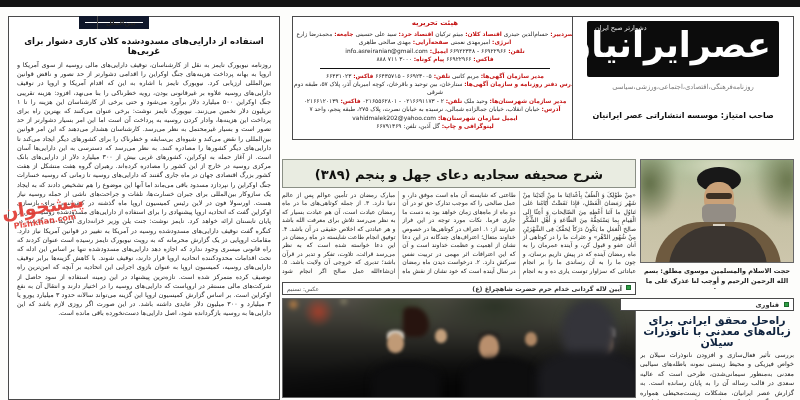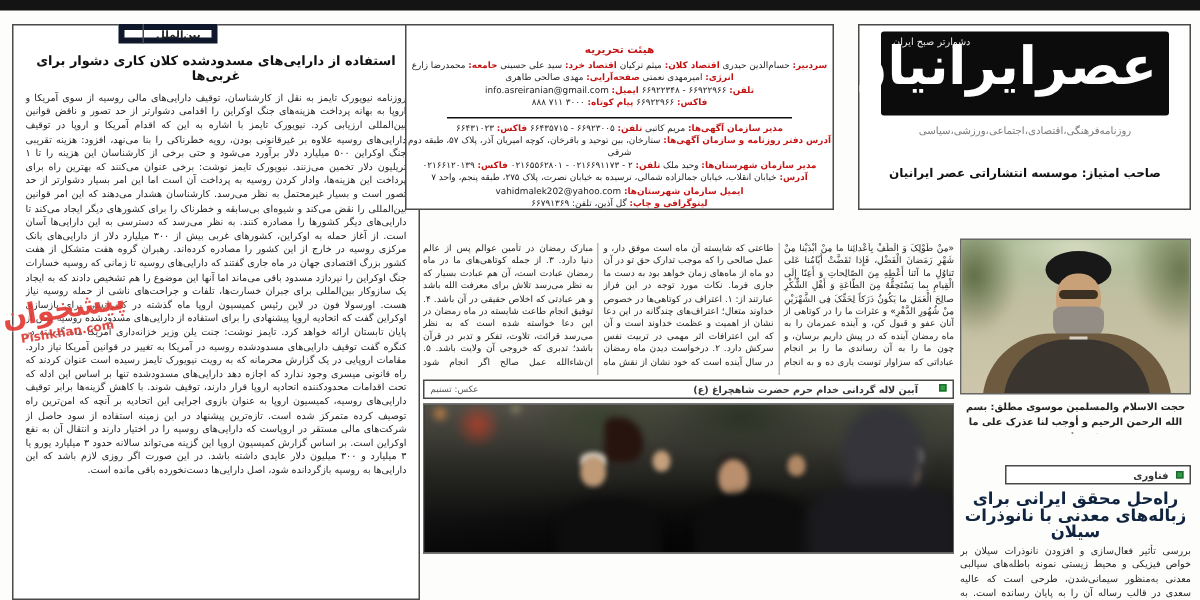--- a/index.html
+++ b/index.html
@@ -5,30 +5,30 @@
   * { margin:0; padding:0; box-sizing:border-box; }
   html,body { width:800px; height:400px; background:#fdfdfb; overflow:hidden;
               font-family:"DejaVu Sans", sans-serif; }
   .top-bar { position:absolute; left:0; top:0; width:800px; height:7px; background:#141414; }
   .page { position:absolute; left:8px; top:13px; width:786px; height:387px; direction:rtl; }
 
   
   .intl-box { position:absolute; left:0; top:3px; width:272px; height:384px;
               border:1px solid #4a4a4a; background:#fff; padding:16px 8px 4px; }
   .tab { position:absolute; top:-1px; display:flex; align-items:center; height:13px;
-         background:#fff; border:4px solid #0f172a; font-size:6.8px; font-weight:bold; color:#222; }
+         background:#fff; border:6px solid #0f172a; font-size:6.8px; font-weight:bold; color:#222; }
   .intl-tab { left:70px; padding:0 7px; }
   .tab-cell { width:9px; height:13px; border-left:1px solid #4a4a4a; margin-left:5px; }
   .intl-headline { font-size:8.6px; font-weight:bold; color:#111; text-align:center; margin:3px 2px 5px; }
   .intl-body { font-size:6.4px; line-height:9.2px; color:#222; text-align:justify; overflow:hidden; height:342px; }
 
   
-  .edit-box { position:absolute; left:262px; top:3px; width:286px; height:124px;
+  .edit-box { position:absolute; left:284px; top:3px; width:286px; height:124px;
               border:1px solid #4a4a4a; background:#fff; text-align:center;
-              padding-top:12px; overflow:hidden; }
+              padding-top:2px; overflow:hidden; }
   .red-title { color:#c41414; font-size:7px; font-weight:bold; margin-bottom:3px; }
   .kv-wrap { font-size:5.9px; line-height:8.4px; }
   .kv-label { color:#c41414; font-weight:bold; }
   .kv-val { color:#1c1c1c; }
   .edit-divider { width:230px; border-top:1.4px solid #111; margin:4px auto 3px; }
 
   
   .mast-box { position:absolute; left:564px; top:3px; width:222px; height:124px;
               border:1px solid #4a4a4a; background:#fff; text-align:center; overflow:hidden; }
   .logo-block { width:192px; height:56px; background:#0c0c0c; margin:4px auto 0;
@@ -53,21 +53,21 @@
 
   
   .sahifeh { position:absolute; left:274px; top:146px; width:354px; }
   .sah-band { height:29px; line-height:29px; background:#e9ece1; border:1px solid #8a8f85;
               text-align:center; font-size:13px; font-weight:bold; color:#10100e; }
   .sah-body { margin-top:3px; height:88px; overflow:hidden; column-count:3; column-gap:7px;
               column-rule:1px solid #b9b9b4; font-size:6px; line-height:8.4px;
               color:#222; text-align:justify; }
   .cap-strip { margin-top:3px; height:13px; border:1px solid #4a4a4a; background:#fff;
                display:flex; align-items:center; justify-content:space-between; padding:0 4px; }
-  .cap-right { display:flex; gap:14px; font-size:6.4px; font-weight:bold; color:#333; }
+  .cap-right { display:flex; gap:4px; font-size:6.4px; font-weight:bold; color:#333; }
   .cap-credit { font-size:5.8px; color:#555; }
   .crowd-photo { margin-top:3px; width:354px; height:100px; position:relative;
                  overflow:hidden; border:1px solid #666; background:#0c0c0b; }
   .crowd-bg { position:absolute; inset:-4px; filter:blur(2px);
     background:
       radial-gradient(circle 22px at 11% 16%, rgba(196,62,38,.75), transparent 70%),
       radial-gradient(circle 9px at 4% 9%, rgba(235,150,70,.8), transparent 70%),
       radial-gradient(circle 7px at 18% 6%, rgba(210,200,150,.5), transparent 70%),
       radial-gradient(ellipse 70px 38px at 34% 14%, #39412e, transparent 72%),
       radial-gradient(ellipse 95px 46px at 60% 11%, #2c3326, transparent 72%),
@@ -105,21 +105,21 @@
       radial-gradient(ellipse 60px 22px at 50% 8%, #d8dcc2, transparent 75%); }
   .turban { position:absolute; left:56px; top:7px; width:44px; height:25px; background:#181818; border-radius:50%; }
   .cl-face { position:absolute; left:63px; top:22px; width:30px; height:34px; background:#c9a178; border-radius:46%; }
   .glasses { position:absolute; left:65px; top:33px; width:26px; height:6px; background:rgba(35,28,20,.85); border-radius:3px; }
   .cl-beard { position:absolute; left:61px; top:44px; width:34px; height:24px; background:#938d85; border-radius:20% 20% 50% 50%; }
   .cl-aba { position:absolute; left:14px; top:62px; width:126px; height:46px; background:#6e5a3f; border-radius:50px 50px 0 0; }
   .cl-robe { position:absolute; left:28px; top:66px; width:98px; height:42px; background:#3b3530; border-radius:44px 44px 0 0; }
   .cl-collar { position:absolute; left:72px; top:64px; width:12px; height:8px; background:#d9d2c4; }
   .cleric-caption { margin-top:3px; font-size:6.5px; font-weight:bold; color:#222;
                     text-align:center; line-height:10px; height:23px; overflow:hidden; }
-  .tech-strip { position:relative; margin-top:21px; width:124px; justify-content:flex-start; gap:5px; }
+  .tech-strip { position:relative; margin-top:9px; width:174px; justify-content:flex-start; gap:5px; }
   .tech-headline { margin-top:4px; font-size:11px; font-weight:bold; color:#10243f;
                    text-align:center; line-height:11px; }
   .tech-body { margin-top:3px; font-size:6.4px; line-height:9.4px; color:#222;
                text-align:justify; height:66px; overflow:hidden; }
 
   
   .watermark { position:absolute; left:-6px; top:182px; z-index:6; transform:rotate(-9deg);
                color:#e23b34; opacity:.92; text-align:center; pointer-events:none; }
   .wm-fa { font-size:19px; font-weight:bold; text-shadow:0 0 2px rgba(255,255,255,.9); }
   .wm-en { font-size:8px; font-weight:bold; direction:ltr; text-shadow:0 0 2px rgba(255,255,255,.9); }
@@ -174,20 +174,21 @@
       <span>۱۲ محرم ۱۴۴۵</span>
       <span class="sq sq-red"></span>
       <span>۳۰ جولای ۲۰۲۳</span>
       <span class="sq sq-red"></span>
       <span>شماره ۳۸۱۲</span>
     </div>
   </section>
 
 
   <section class="sahifeh">
+    <div class="sah-band">شرح صحیفه سجادیه دعای چهل و پنجم (۳۸۹)</div>
     <div class="sah-body">«مِنْ طَوْلِکَ وَ الْطُفْ بِأَعْدائِنا ما مِنْ أَبْدَیْنا مِنْ شَهْرِ رَمَضانَ الْفَضْلِ، فَإِذا تَقَضَّتْ أَیّامُنا عَلی تَناوُلِ ما آتَنا أَعْطِهِ مِنَ الصّالِحاتِ وَ أَعِنّا إِلَی الْقِیامِ بِما یَسْتَحِقُّهُ مِنَ الطّاعَةِ وَ أَهْلِ الشُّکْرِ صالِحَ الْعَمَلِ ما یَکُونُ دَرَکاً لِحَقِّکَ فِی الشَّهْرَیْنِ مِنْ شُهُورِ الدَّهْرِ» و عثرات ما را در کوتاهی از آنان عفو و قبول کن، و آینده عمرمان را به ماه رمضان آینده که در پیش داریم برسان، و چون ما را به آن رساندی ما را بر انجام عباداتی که سزاوار توست یاری ده و به انجام طاعتی که شایسته آن ماه است موفق دار، و عمل صالحی را که موجب تدارک حق تو در آن دو ماه از ماه‌های زمان خواهد بود به دست ما جاری فرما. نکات مورد توجه در این فراز عبارتند از: ۱. اعتراف در کوتاهی‌ها در خصوص خداوند متعال؛ اعتراف‌های چندگانه در این دعا نشان از اهمیت و عظمت خداوند است و آن که این اعترافات اثر مهمی در تربیت نفس سرکش دارد. ۲. درخواست دیدن ماه رمضان در سال آینده است که خود نشان از نقش ماه مبارک رمضان در تأمین عوالم پس از عالم دنیا دارد. ۳. از جمله کوتاهی‌های ما در ماه رمضان عبادت است، آن هم عبادت بسیار که به نظر می‌رسد تلاش برای معرفت الله باشد و هر عبادتی که اخلاص حقیقی در آن باشد. ۴. توفیق انجام طاعت شایسته در ماه رمضان در این دعا خواسته شده است که به نظر می‌رسد قرائت، تلاوت، تفکر و تدبر در قرآن باشد؛ تدبری که خروجی آن ولایت باشد. ۵. ان‌شاءالله عمل صالح اگر انجام شود تضمین‌کننده رمضان گذشته و ماه رمضان آینده است که به نظر می‌رسد بنابر روایتی که در تفسیر شریف برهان آمده است، عمل صالح ولایت امیرالمؤمنین سلام الله علیه می‌باشد.</div>
     <div class="cap-strip">
       <span class="cap-right">
         <span class="sq sq-green"></span>
         <span>آیین لاله گردانی خدام حرم حضرت شاهچراغ (ع)</span>
       </span>
       <span class="cap-credit">عکس: تسنیم</span>
     </div>
     <div class="crowd-photo">
       <div class="crowd-bg"></div>

